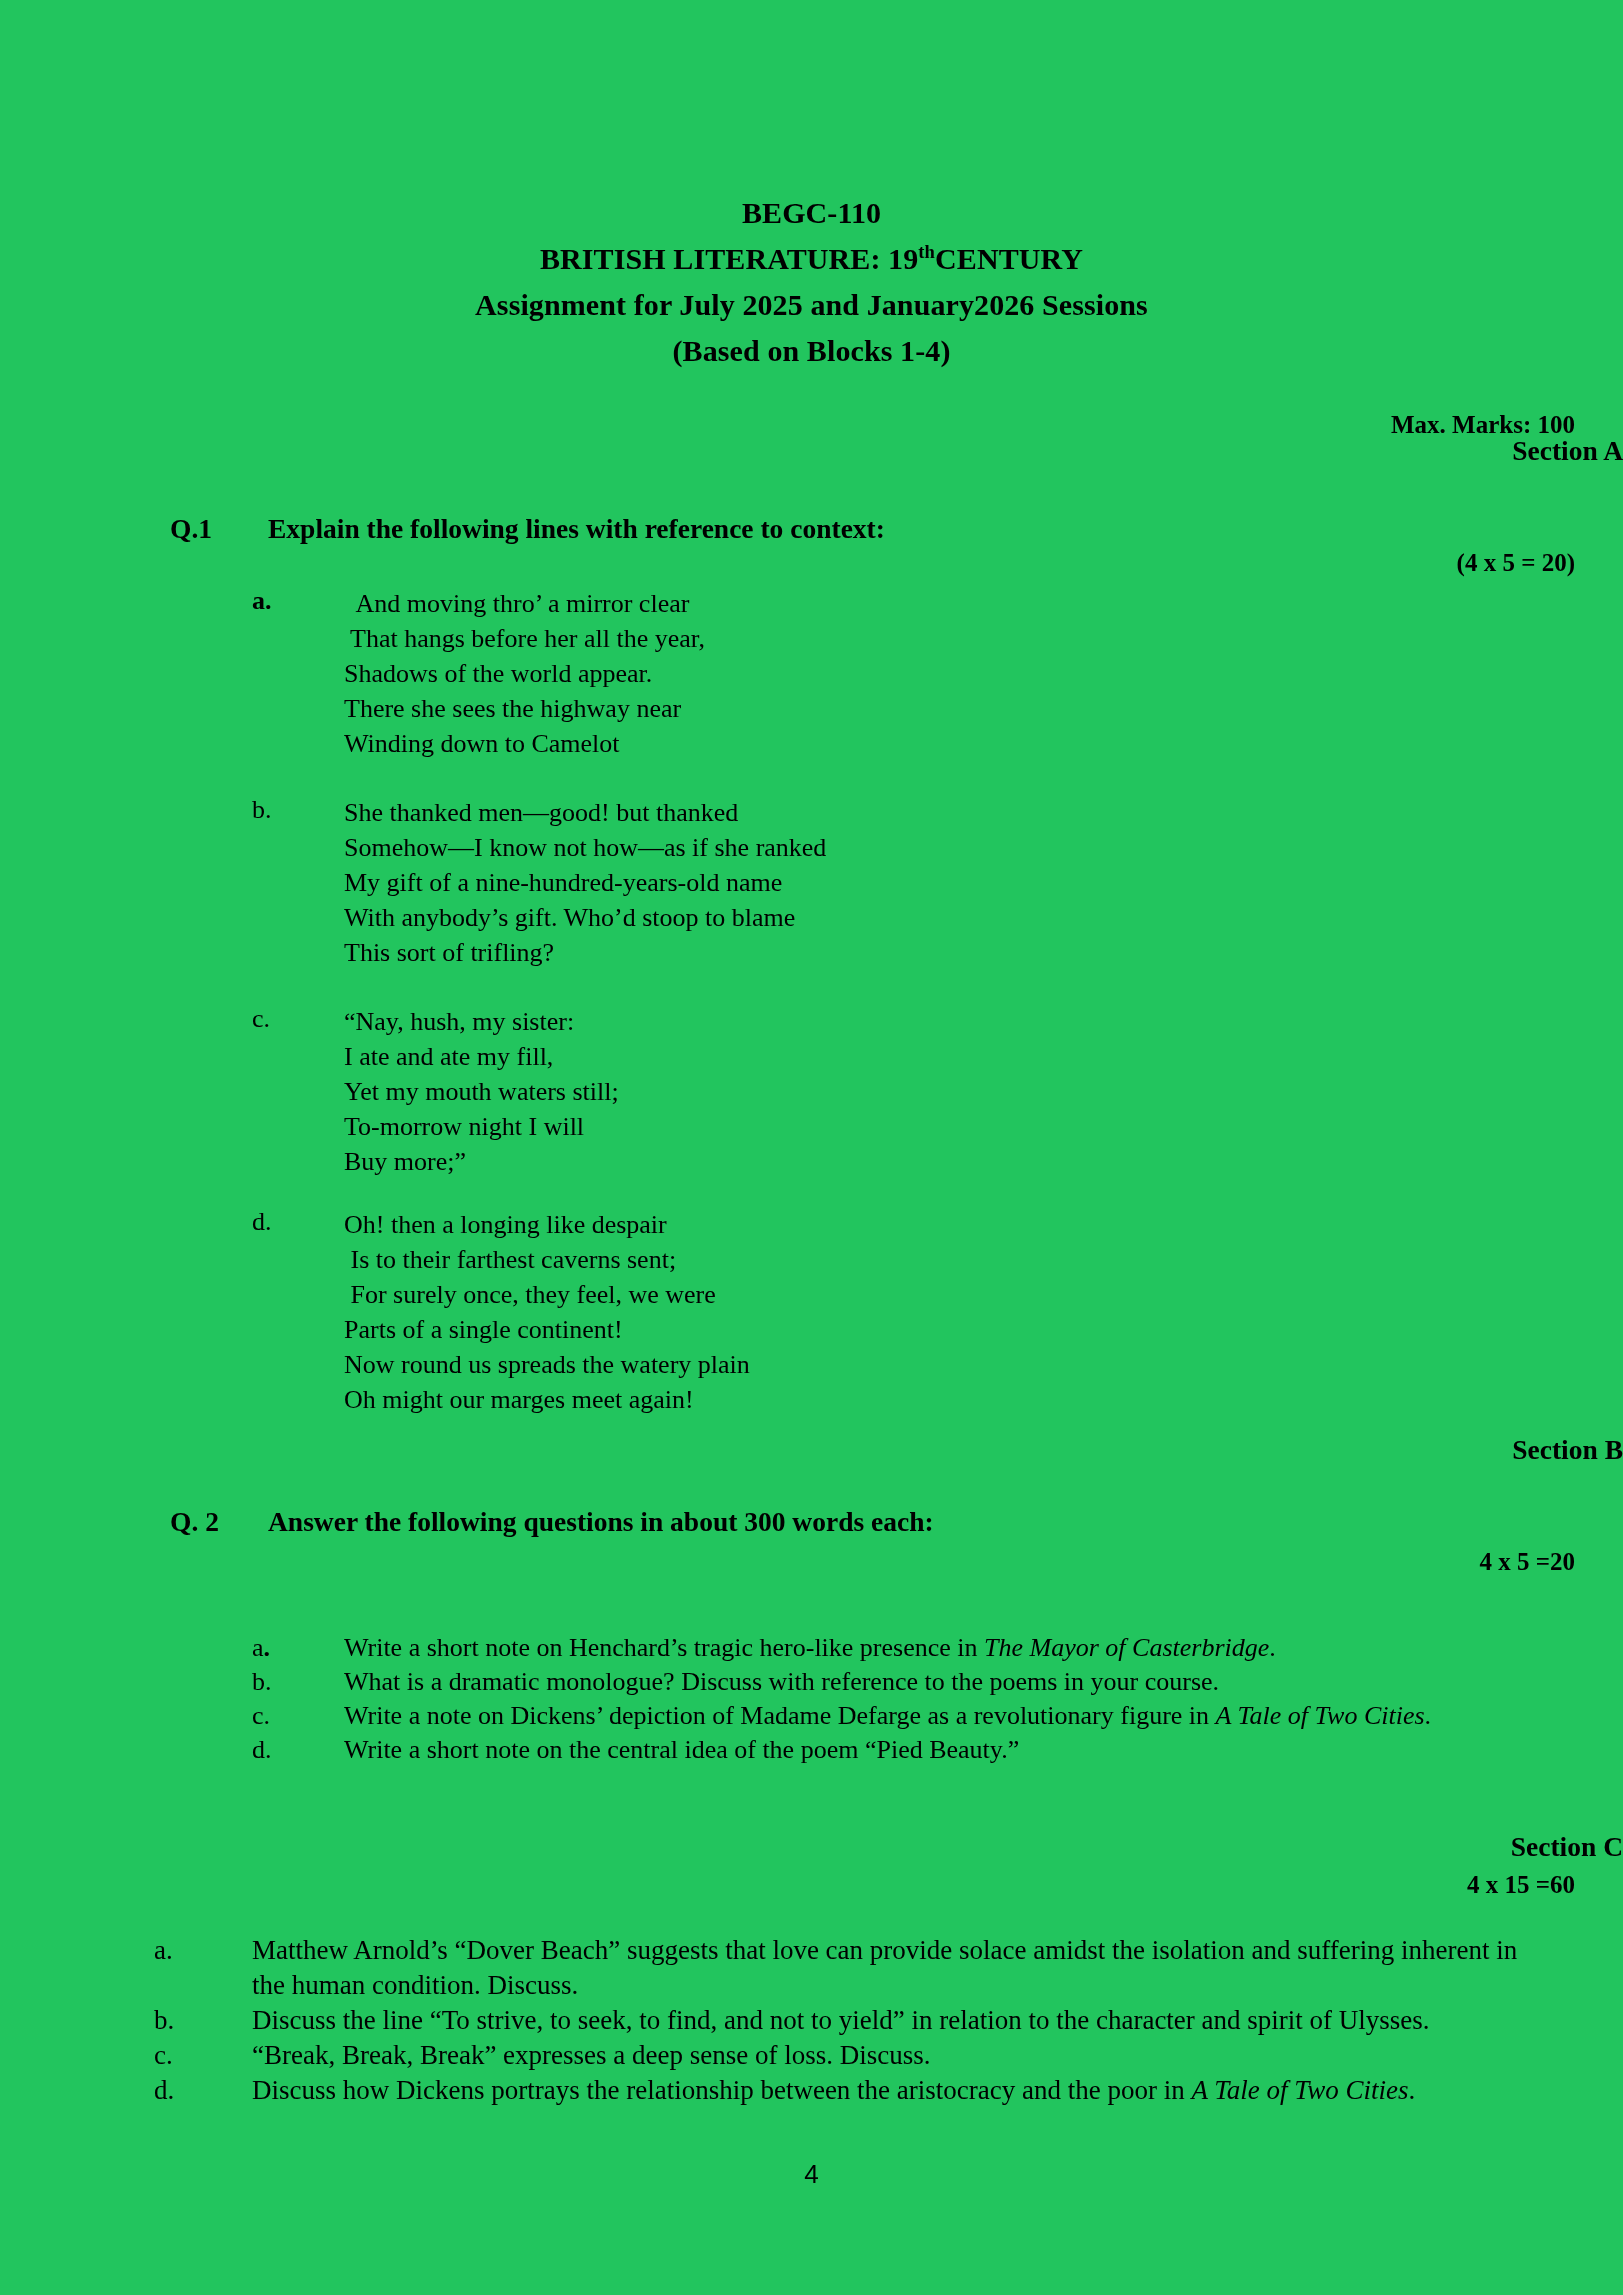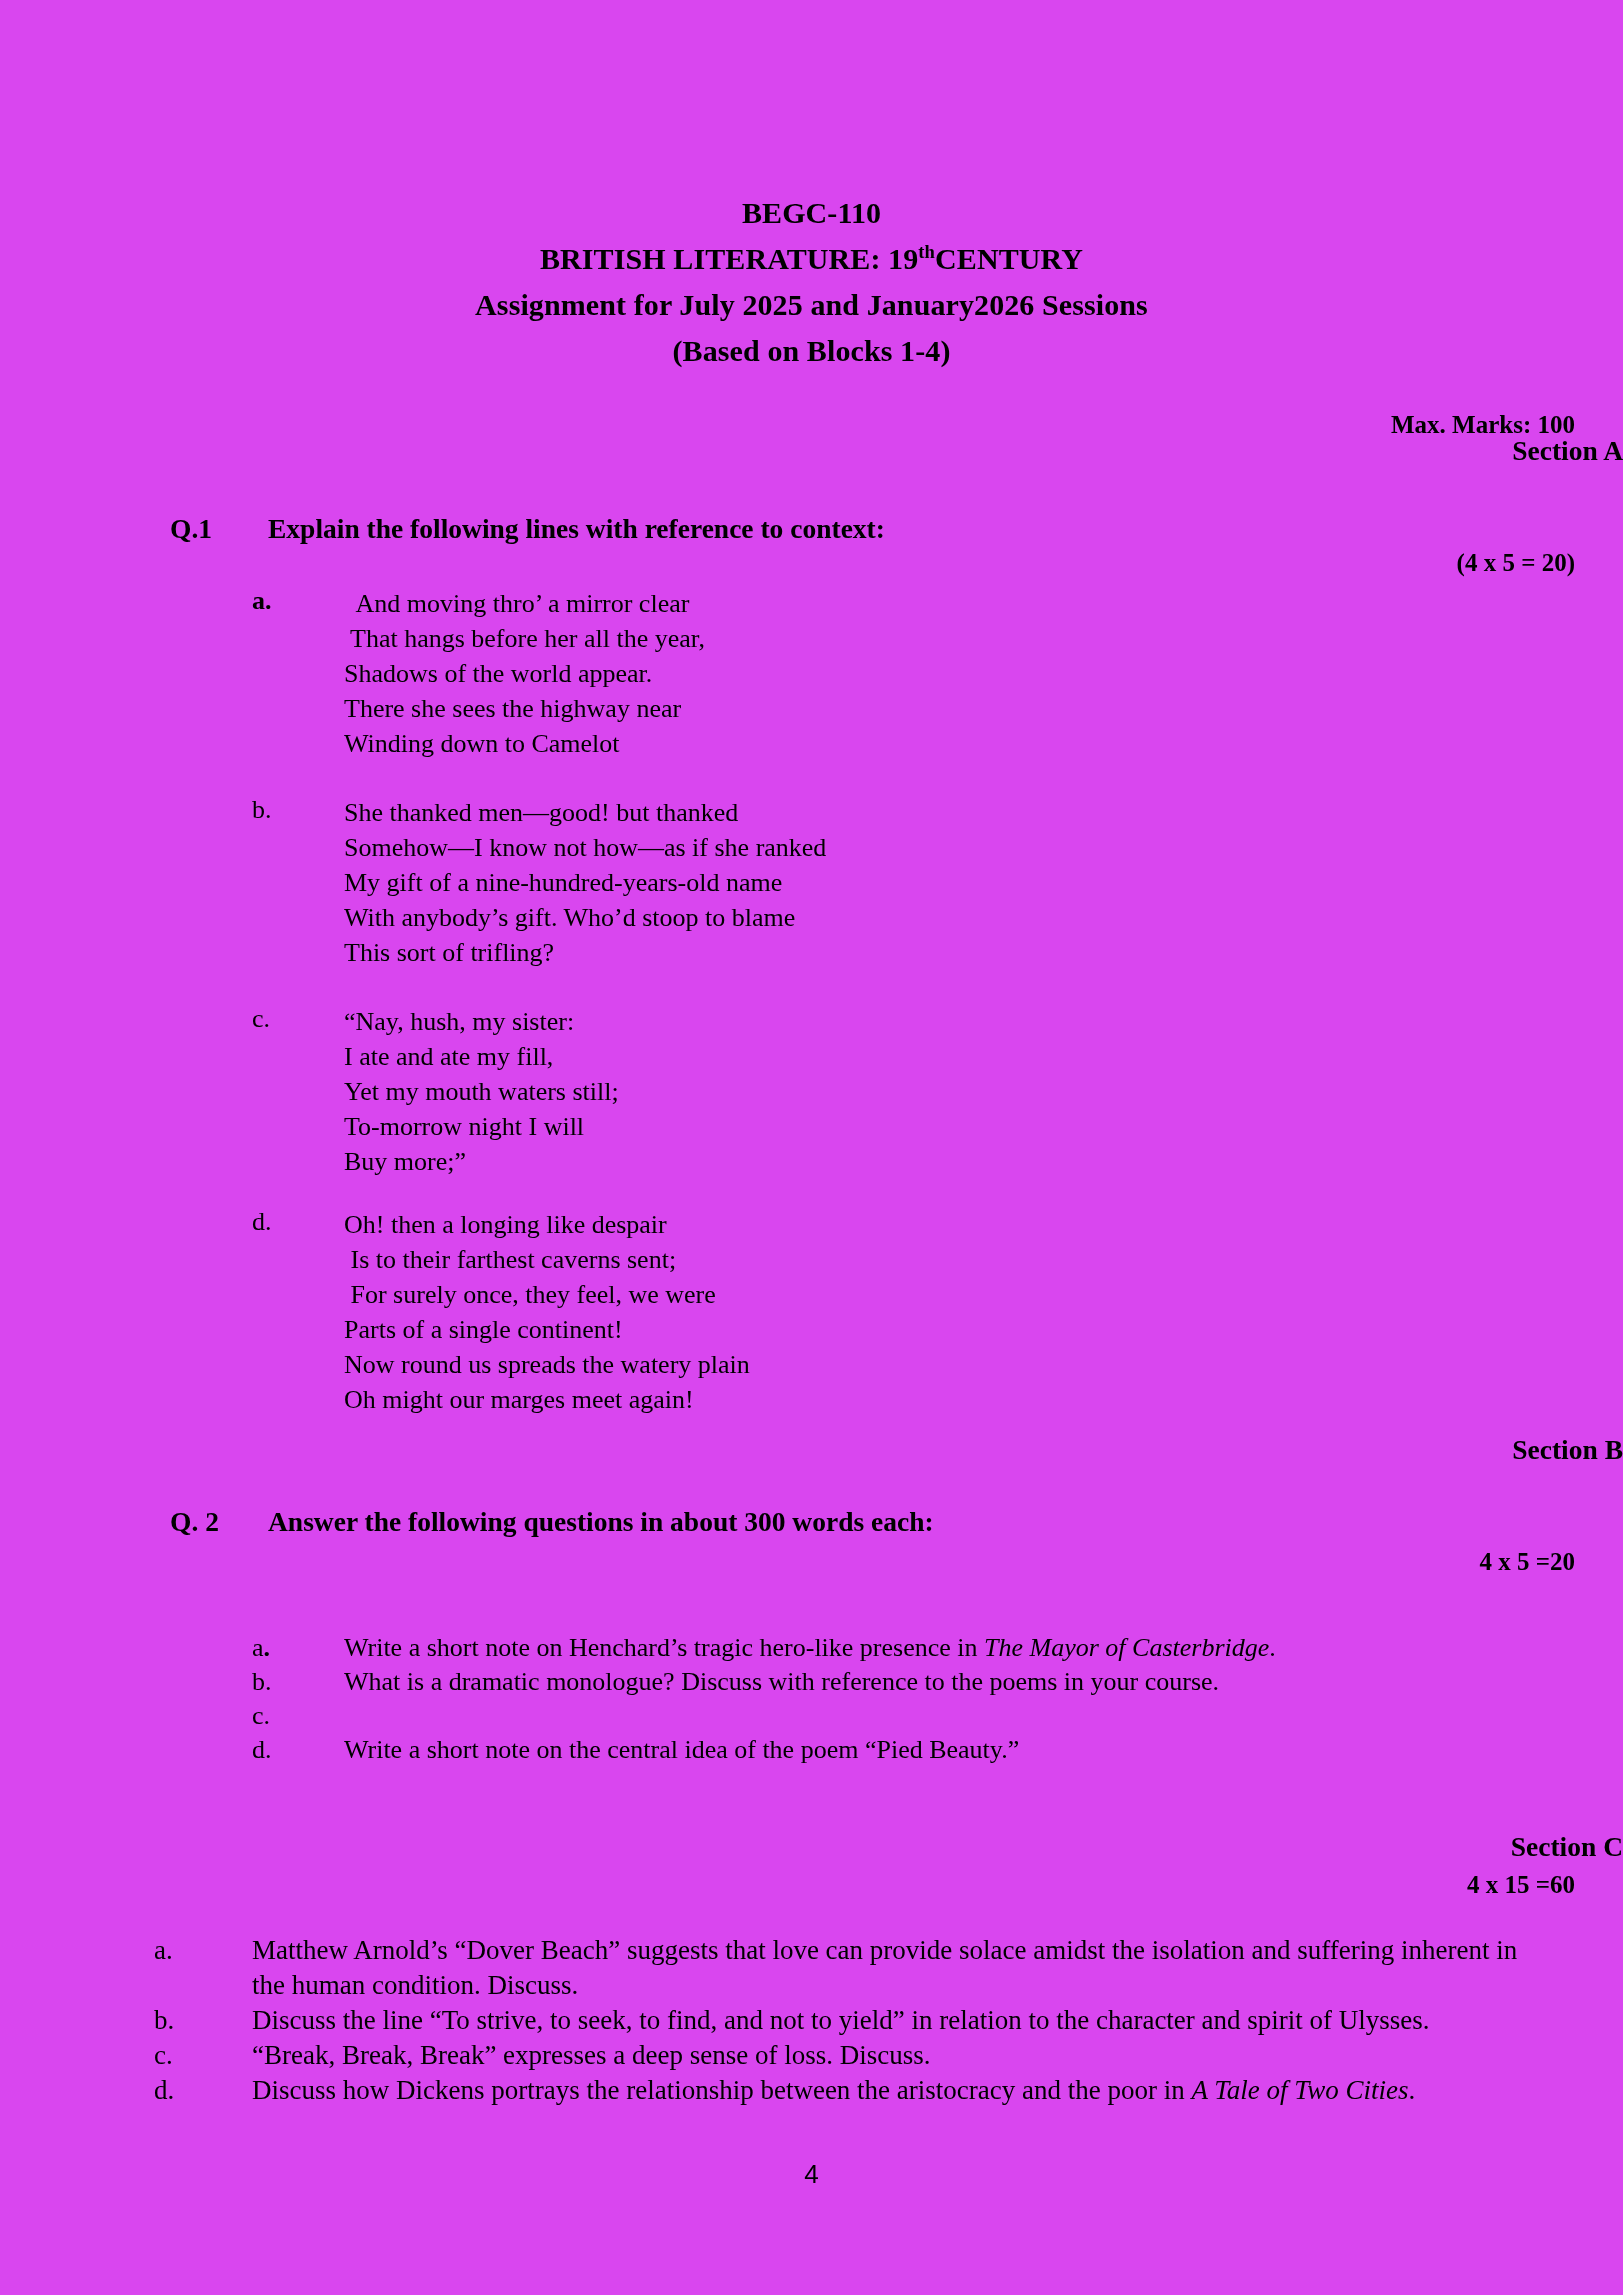--- a/index.html
+++ b/index.html
@@ -4,21 +4,21 @@
 <style>
   html, body {
     margin: 0;
     padding: 0;
     background: #ffffff;
   }
   .page {
     position: relative;
     width: 1623px;
     height: 2295px;
-    background: #d946ef;
+    background: #22c55e;
     font-family: "Liberation Serif", "DejaVu Serif", serif;
     color: #000000;
     overflow: hidden;
   }
 
   
   .header {
     position: absolute;
     left: 0;
     top: 190px;
@@ -225,20 +225,21 @@
     <div class="item">
       <span class="lab"><span>a</span><b>.</b></span>
       <span><span>Write a short note on Henchard’s tragic hero-like presence in </span><i>The Mayor of Casterbridge</i><span>.</span></span>
     </div>
     <div class="item">
       <span class="lab"><span>b</span><span>.</span></span>
       <span><span>What is a dramatic monologue? Discuss with reference to the poems in your course.</span><i></i><span></span></span>
     </div>
     <div class="item">
       <span class="lab"><span>c</span><span>.</span></span>
+      <span><span>Write a note on Dickens’ depiction of Madame Defarge as a revolutionary figure in </span><i>A Tale of Two Cities</i><span>.</span></span>
     </div>
     <div class="item">
       <span class="lab"><span>d</span><span>.</span></span>
       <span><span>Write a short note on the central idea of the poem “Pied Beauty.”</span><i></i><span></span></span>
     </div>
   </div>
 
   <div class="section-head" style="top:1831px;">Section C</div>
 
   <div class="marks" style="top:1871px;">4 x 15 =60</div>

